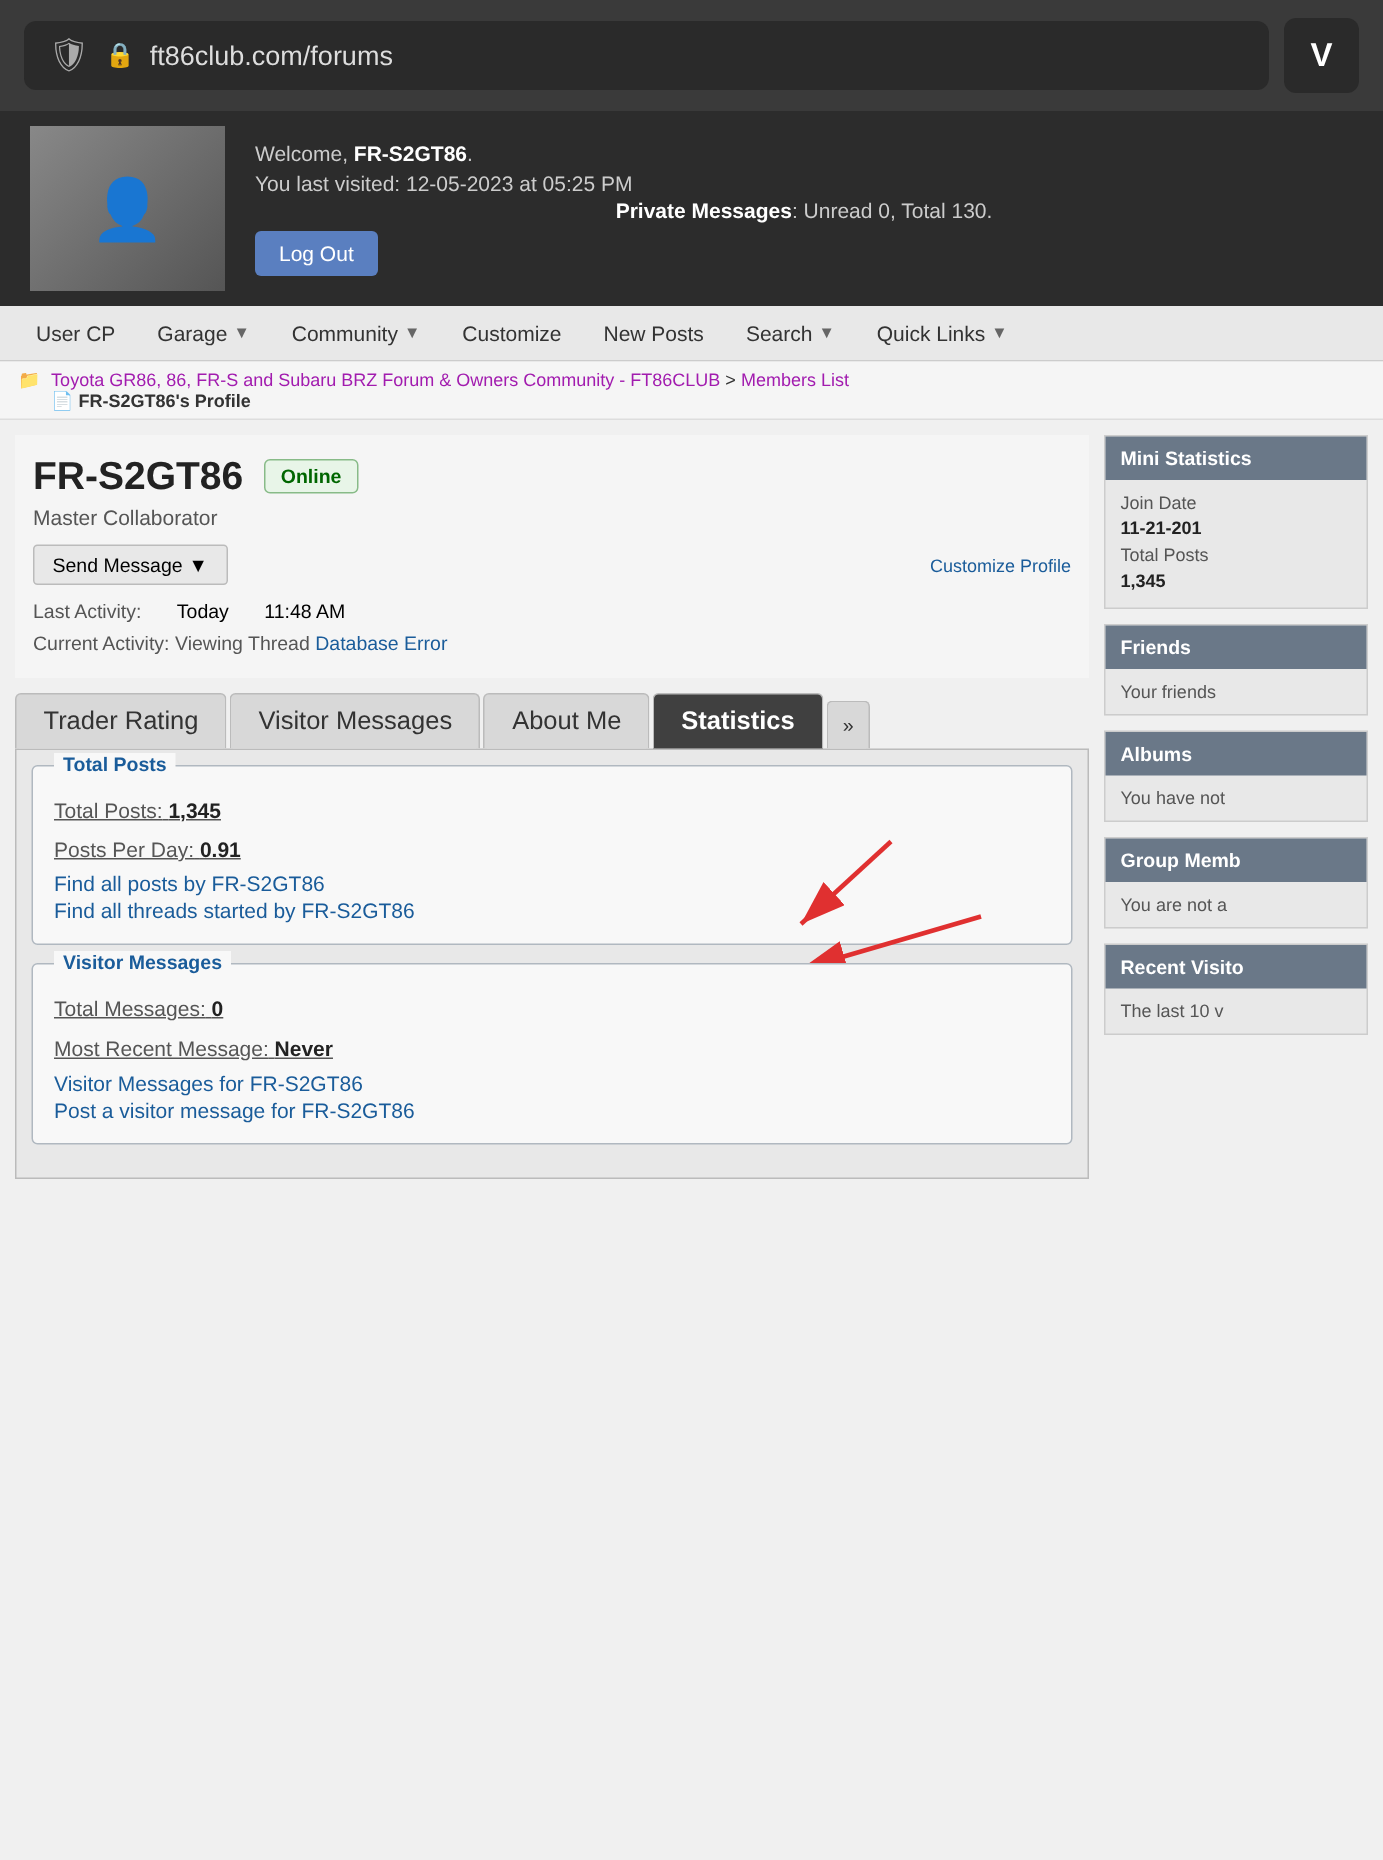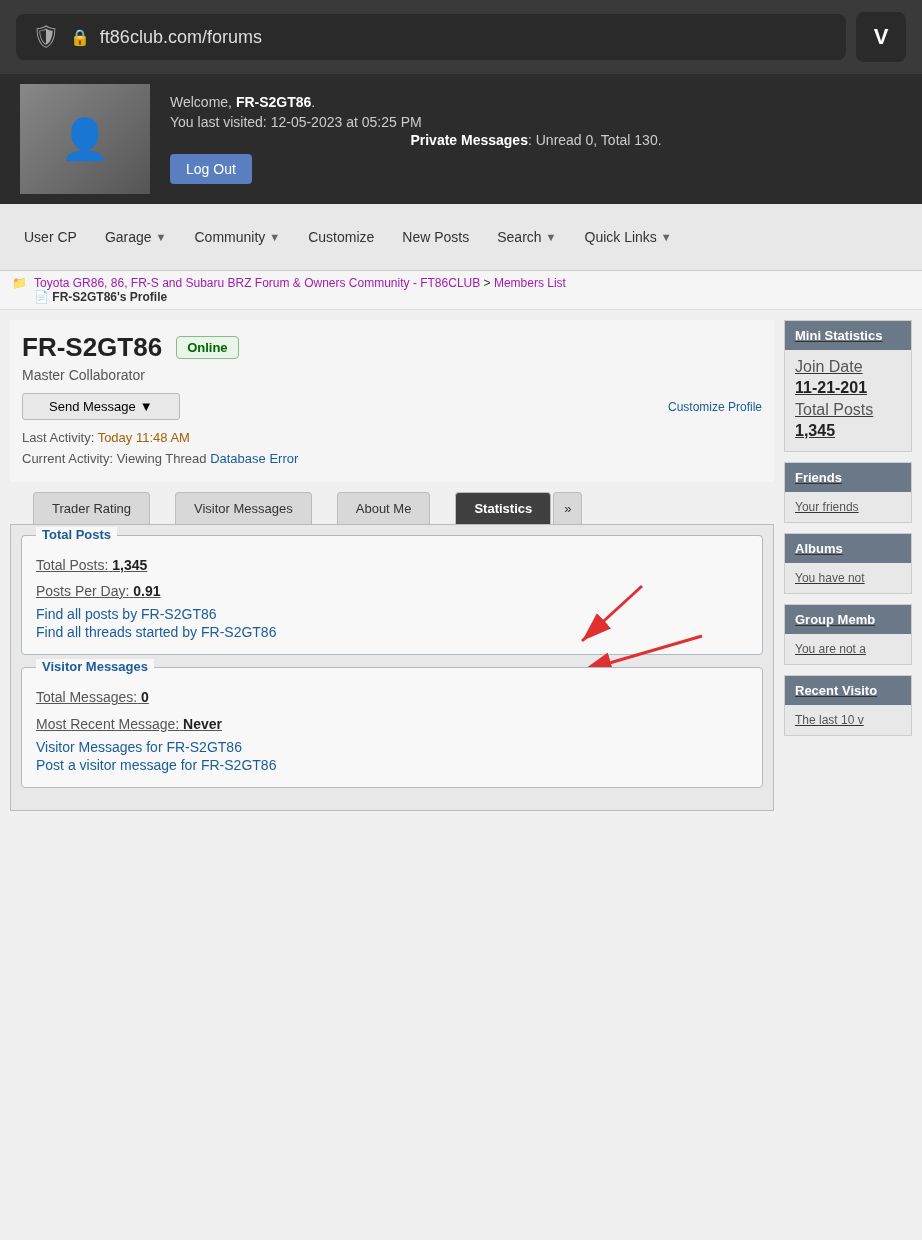--- a/index.html
+++ b/index.html
@@ -54,21 +54,21 @@
       font-size: 14px;
       margin-top: 6px;
     }
 
     
     .nav-bar {
       background: #e8e8e8;
       border-bottom: 1px solid #ccc;
       display: flex;
       align-items: center;
-      padding: 15px 10px;
+      padding: 0 10px;
     }
     .nav-item {
       padding: 10px 14px;
       font-size: 14px;
       color: #333;
       cursor: pointer;
       white-space: nowrap;
       display: flex; align-items: center; gap: 4px;
     }
     .nav-arrow { font-size: 11px; color: #666; }
@@ -124,49 +124,48 @@
 
     .profile-actions {
       display: flex;
       justify-content: space-between;
       align-items: center;
       margin-bottom: 8px;
     }
     .send-message-btn {
       background: #e8e8e8;
       border: 1px solid #bbb;
-      padding: 5px 26px;
+      padding: 5px 12px;
       border-radius: 3px;
       cursor: pointer;
       font-size: 13px;
       display: flex; align-items: flex-end; gap: 4px;
     }
     .customize-link { color: #1a5c9a; text-decoration: none; font-size: 12px; cursor: pointer; }
 
     .activity-info { font-size: 13px; color: #555; line-height: 1.6; }
-    .activity-info .time { color: #a16207; }
+    .activity-info .time { color: #000000; margin-left: 20px; }
     .activity-info a { color: #1a5c9a; text-decoration: none; }
 
     
     .profile-tabs {
       display: flex;
       align-items: flex-end;
       gap: 2px;
       margin-bottom: 0;
     }
     .tab {
       padding: 8px 18px;
       background: #d8d8d8;
       border: 1px solid #bbb;
       border-bottom: none;
       cursor: pointer;
-      font-size: 13px;
+      font-size: 17px;
       color: #333;
       border-radius: 4px 4px 0 0;
-      margin-left: 23px;
     }
     .tab.active {
       background: #404040;
       color: #fff;
       font-weight: bold;
     }
     .tab-more {
       padding: 8px 10px;
       background: #d8d8d8;
       border: 1px solid #bbb;
@@ -201,42 +200,41 @@
       font-size: 13px;
       font-weight: bold;
       color: #1a5c9a;
     }
     .stat-row { font-size: 14px; color: #555; margin-bottom: 4px; line-height: 1.6; text-decoration: underline; }
     .stat-row strong { color: #222; }
     .stat-link { color: #1a5c9a; text-decoration: none; font-size: 14px; display: block; margin-bottom: 2px; }
 
     
     .sidebar-right {
-      width: 128px;
+      width: 176px;
       flex-shrink: 0;
-      text-decoration: underline;
     }
     .sidebar-box {
       background: #e8e8e8;
       border: 1px solid #ccc;
       margin-bottom: 10px;
     }
     .sidebar-box-title {
       background: #6a7888;
       color: #fff;
       padding: 7px 10px;
       font-size: 13px;
       font-weight: bold;
     }
     .sidebar-box-content {
       padding: 8px 10px;
       font-size: 12px;
       color: #555;
     }
-    .mini-stat-row { font-size: 16px; color: #555; margin-bottom: 3px; }
+    .mini-stat-row { font-size: 12px; color: #555; margin-bottom: 3px; }
     .mini-stat-value { font-weight: bold; color: #222; }
 
     
     .person-placeholder {
       width: 130px; height: 110px;
       background: linear-gradient(135deg, #888 0%, #555 100%);
       display: flex; align-items: center; justify-content: center;
       font-size: 40px;
       color: #aaa;
     }

